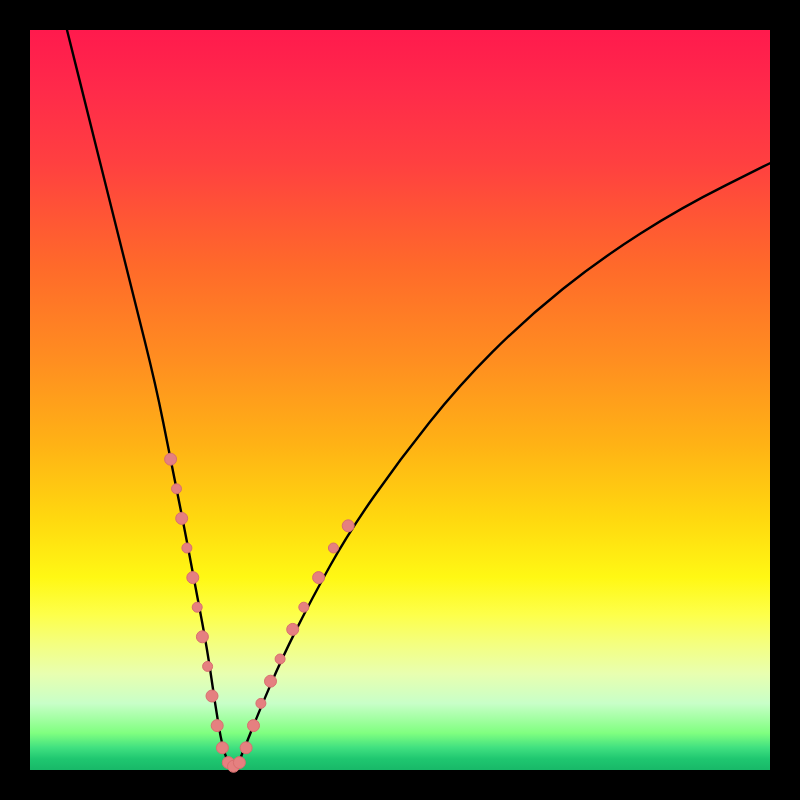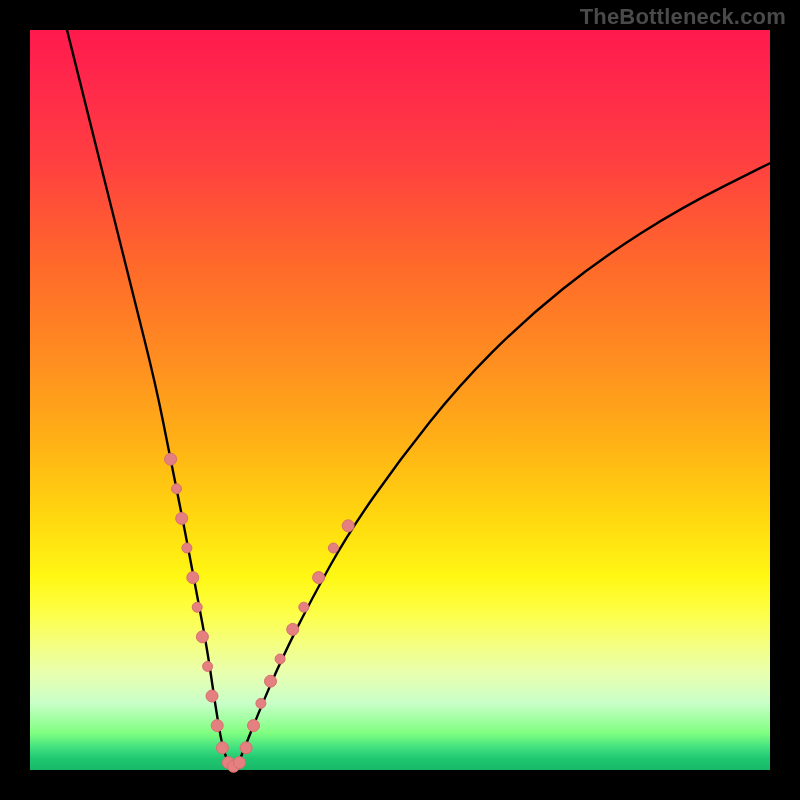--- a/index.html
+++ b/index.html
@@ -90,14 +90,13 @@
           <circle cx="240.5" cy="651.2" r="6" fill="#e58080" stroke="#d86f6f" stroke-width="1"></circle>
           <circle cx="250.1" cy="629.0" r="5" fill="#e58080" stroke="#d86f6f" stroke-width="1"></circle>
           <circle cx="262.7" cy="599.4" r="6" fill="#e58080" stroke="#d86f6f" stroke-width="1"></circle>
           <circle cx="273.8" cy="577.2" r="5" fill="#e58080" stroke="#d86f6f" stroke-width="1"></circle>
           <circle cx="288.6" cy="547.6" r="6" fill="#e58080" stroke="#d86f6f" stroke-width="1"></circle>
           <circle cx="303.4" cy="518.0" r="5" fill="#e58080" stroke="#d86f6f" stroke-width="1"></circle>
           <circle cx="318.2" cy="495.8" r="6" fill="#e58080" stroke="#d86f6f" stroke-width="1"></circle>
         </g>
     </svg>
   </div>
-  <div class="watermark">TheBottleneck.com</div>
 </div>
 
 </body></html>

